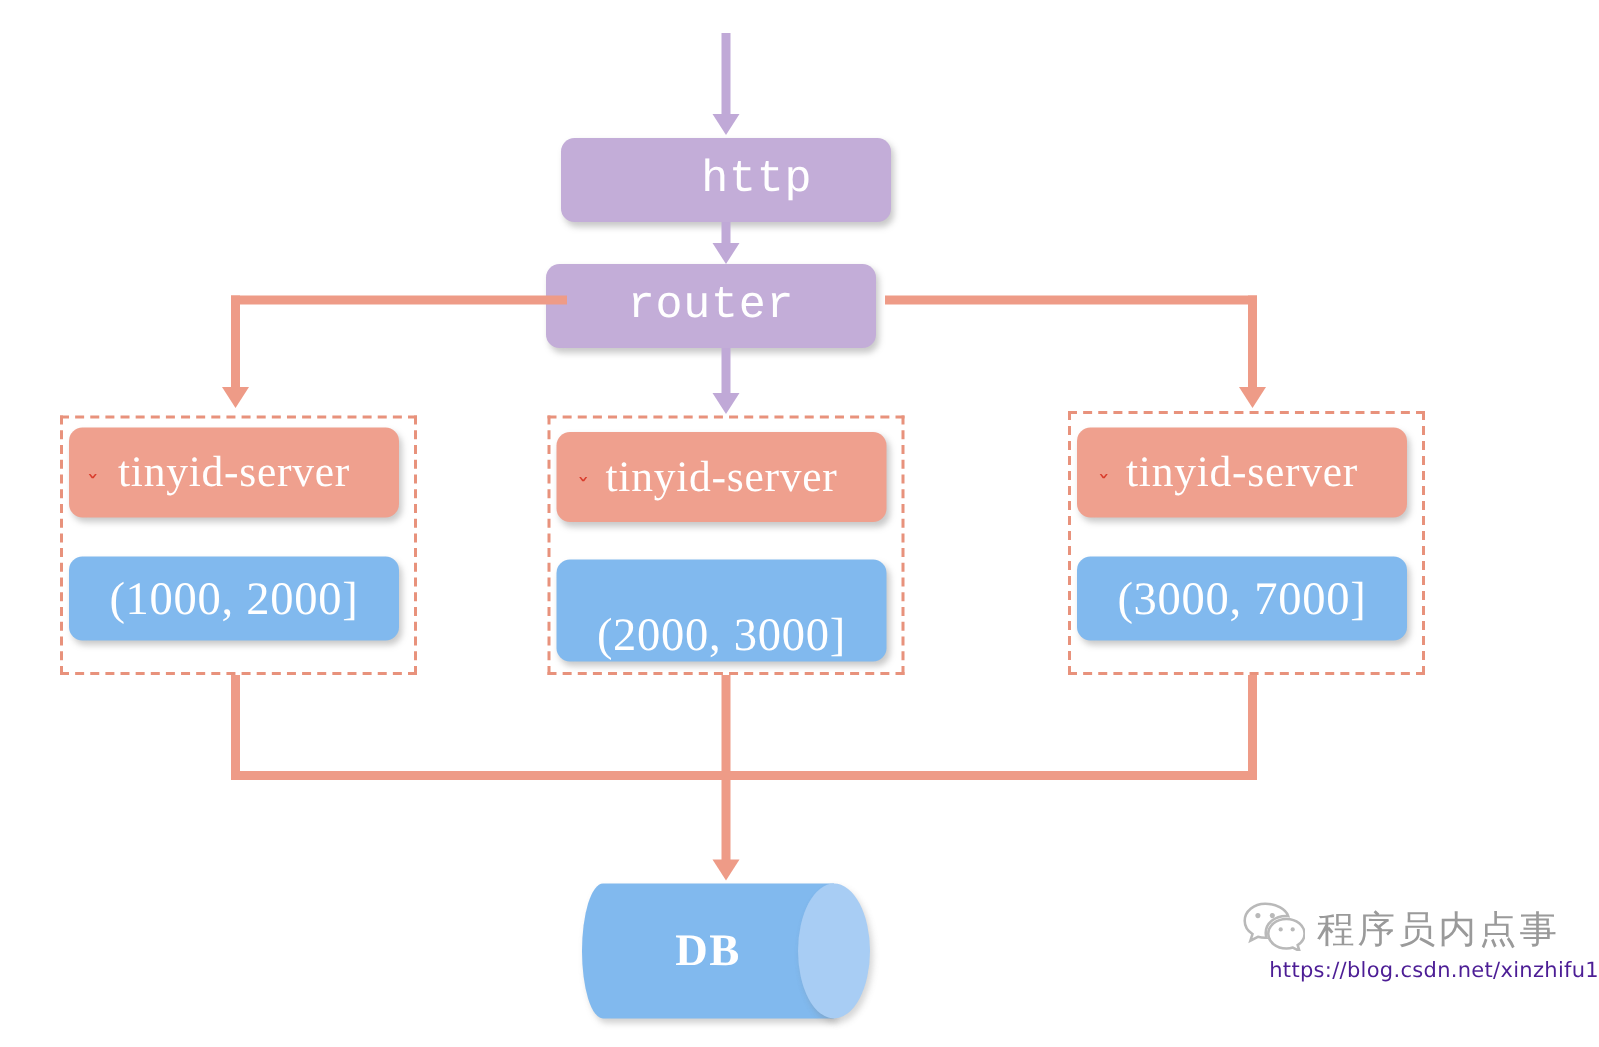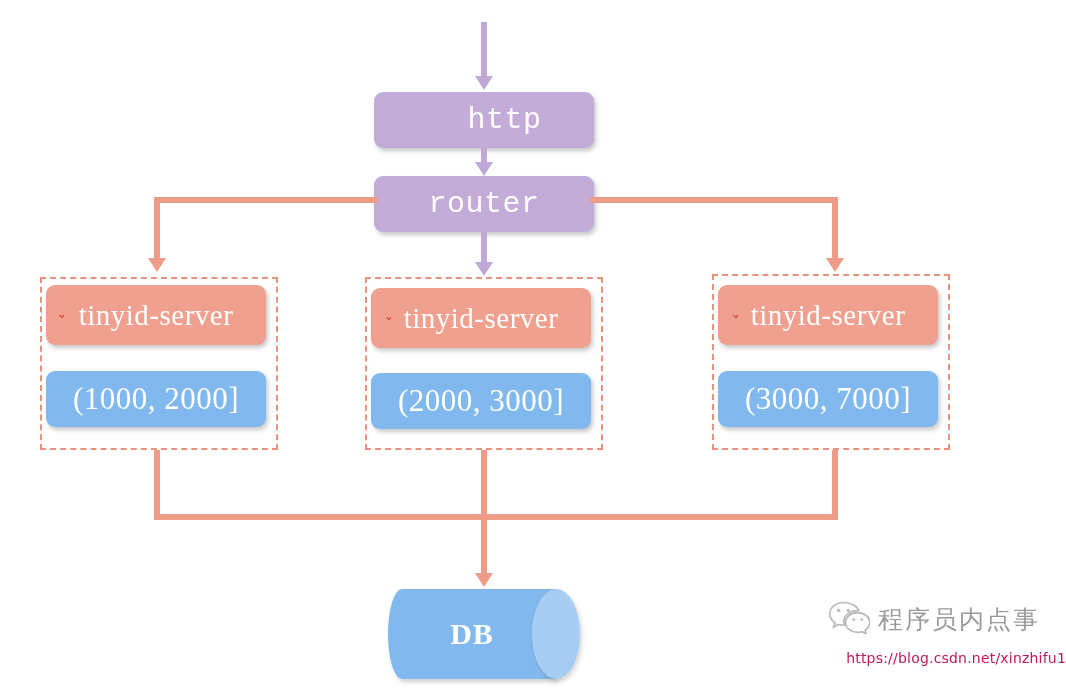--- a/index.html
+++ b/index.html
@@ -150,22 +150,22 @@
   }
   #wm-logo { flex: 0 0 auto; }
   #wm-brand {
     color: #9a9a9a;
     font-size: 25px;
     font-family: "DejaVu Sans", sans-serif;
     letter-spacing: 2px;
     white-space: nowrap;
   }
   #wm-url {
-    margin-top: 12px;
-    color: #be185d;
+    margin-top: 0;
+    color: #4c1d95;
     font-size: 14px;
     font-family: "DejaVu Sans", sans-serif;
     letter-spacing: 0.2px;
     white-space: nowrap;
     text-align: right;
   }
 </style>
 </head>
 <body>
 
@@ -174,21 +174,21 @@
   <div class="conn conn-v purple" style="left:481px; top:22px; height:56px;"></div>
   <div class="arrow-down purple" style="left:475px; top:76px;"></div>
 
   <div class="node purple" id="node-http" style="left:374px; top:92px; width:220px; height:56px;padding-left:41px;">
     <span>http</span>
   </div>
 
   <div class="conn conn-v purple" style="left:481px; top:148px; height:18px;"></div>
   <div class="arrow-down purple" style="left:475px; top:162px;"></div>
 
-  <div class="node purple" id="node-router" style="left:374px; top:176px; width:220px; height:56px;">
+  <div class="node purple" id="node-router" style="left:364px; top:176px; width:220px; height:56px;">
     <span>router</span>
   </div>
 
   <div class="conn conn-h" style="left:154px; top:197px; width:224px;"></div>
   <div class="conn conn-v" style="left:154px; top:197px; height:65px;"></div>
   <div class="arrow-down" style="left:148px; top:258px;"></div>
 
   <div class="conn conn-v purple" style="left:481px; top:232px; height:34px;"></div>
   <div class="arrow-down purple" style="left:475px; top:262px;"></div>
 
@@ -203,21 +203,21 @@
   <span class="red-chevron" style="left:58px; top:316px;">ˇ</span>
   <div class="node blue" style="left:46px; top:371px; width:220px; height:56px;">
     <span>(1000, 2000]</span>
   </div>
 
   <div class="group-frame" style="left:365px; top:277px; width:238px; height:173px;"></div>
   <div class="node salmon" style="left:371px; top:288px; width:220px; height:60px;">
     <span>tinyid-server</span>
   </div>
   <span class="red-chevron" style="left:385px; top:318px;">ˇ</span>
-  <div class="node blue" style="left:371px; top:373px; width:220px; height:56px;">
+  <div class="node blue" style="left:371px; top:373px; width:220px; height:68px;align-items:flex-end;">
     <span>(2000, 3000]</span>
   </div>
 
   <div class="group-frame" style="left:712px; top:274px; width:238px; height:176px;"></div>
   <div class="node salmon" style="left:718px; top:285px; width:220px; height:60px;">
     <span>tinyid-server</span>
   </div>
   <span class="red-chevron" style="left:732px; top:316px;">ˇ</span>
   <div class="node blue" style="left:718px; top:371px; width:220px; height:56px;">
     <span>(3000, 7000]</span>

